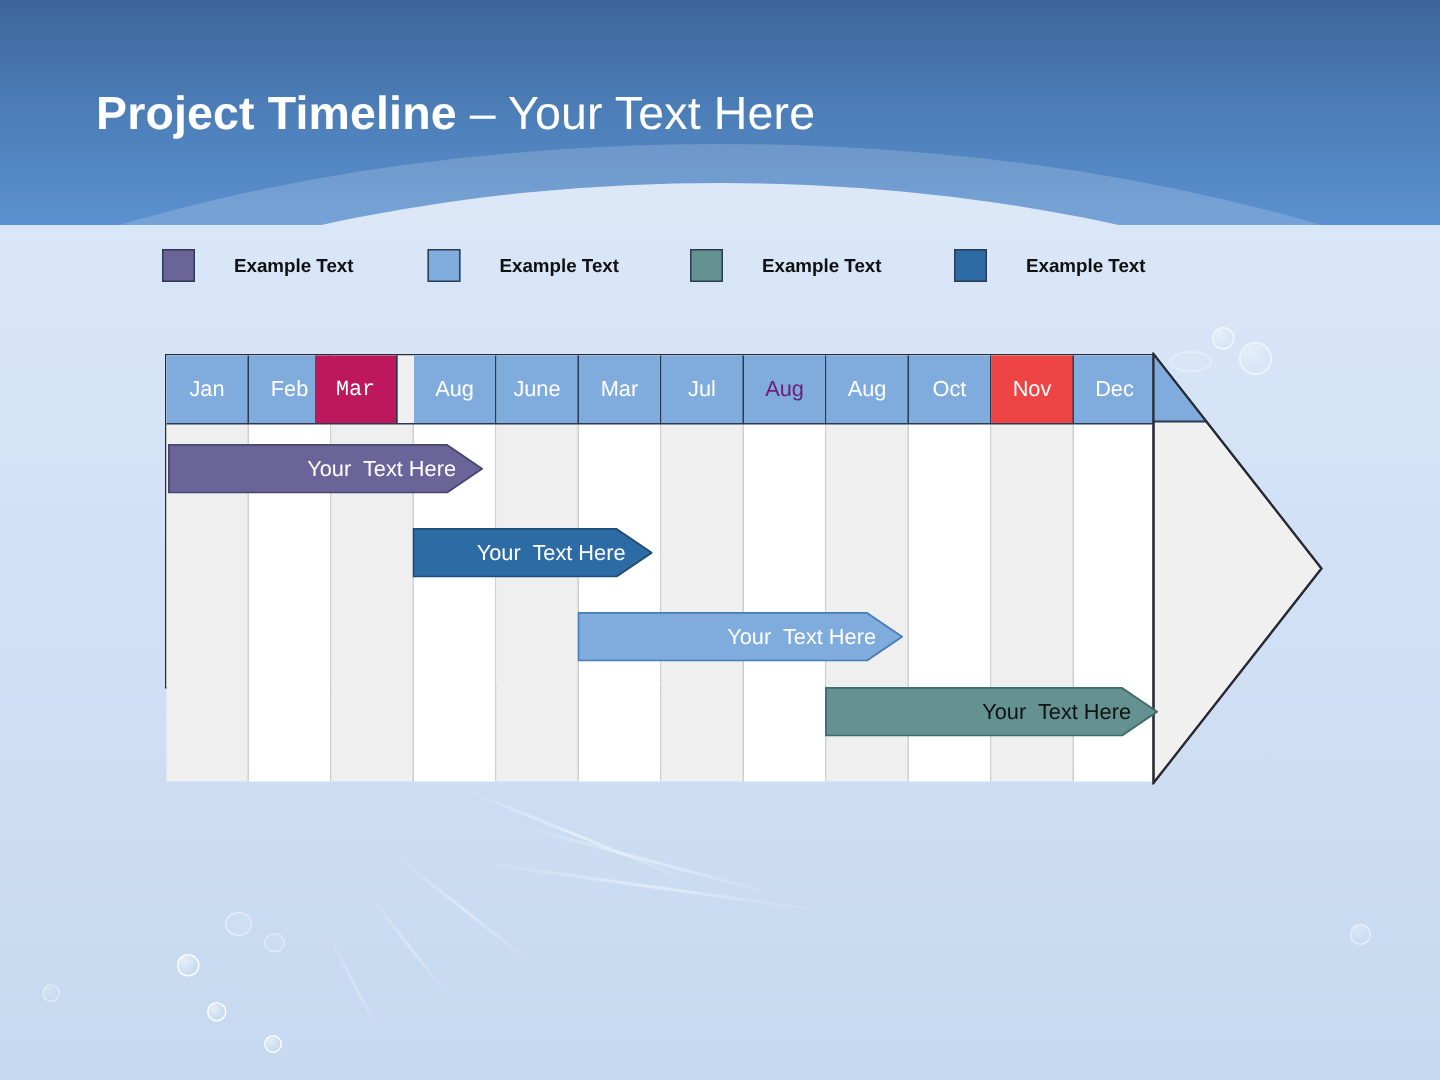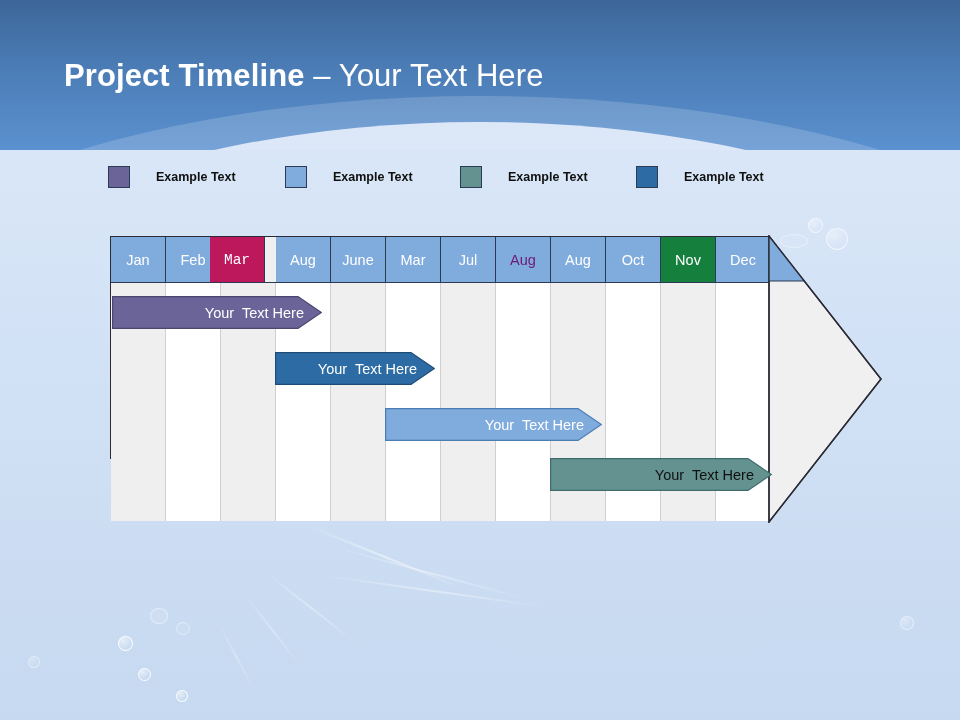--- a/index.html
+++ b/index.html
@@ -265,21 +265,21 @@
         <div class="month-head" style="left: 0px; background: rgb(127, 171, 221); color: rgb(255, 255, 255);">Jan</div>
         <div class="month-head" style="left: 55px; background: rgb(127, 171, 221); color: rgb(255, 255, 255);">Feb</div>
         <div class="month-head" style="left: 99px; background: #be185d; color: rgb(255, 255, 255); font-family: Liberation Mono, monospace;">Mar</div>
         <div class="month-head" style="left: 165px; background: rgb(127, 171, 221); color: rgb(255, 255, 255);">Aug</div>
         <div class="month-head" style="left: 220px; background: rgb(127, 171, 221); color: rgb(255, 255, 255);">June</div>
         <div class="month-head" style="left: 275px; background: rgb(127, 171, 221); color: rgb(255, 255, 255);">Mar</div>
         <div class="month-head" style="left: 330px; background: rgb(127, 171, 221); color: rgb(255, 255, 255);">Jul</div>
         <div class="month-head" style="left: 385px; background: rgb(127, 171, 221); color: #701a75;">Aug</div>
         <div class="month-head" style="left: 440px; background: rgb(127, 171, 221); color: rgb(255, 255, 255);">Aug</div>
         <div class="month-head" style="left: 495px; background: rgb(127, 171, 221); color: rgb(255, 255, 255);">Oct</div>
-        <div class="month-head" style="left: 550px; background: #15803d; color: rgb(255, 255, 255);">Nov</div>
+        <div class="month-head" style="left: 550px; background: #ef4444; color: rgb(255, 255, 255);">Nov</div>
         <div class="month-head" style="left: 605px; background: rgb(127, 171, 221); color: rgb(255, 255, 255);">Dec</div>
       </div>
     <div id="head-underline"></div>
   </div>
 
   <svg id="frame-arrow" viewBox="0 0 114 288">
     <polygon points="1,1 1,287 113,144" fill="#f0f0f0" stroke="#2b2b35" stroke-width="1.4"></polygon>
     <path d="M1,1 L1,46 L36,46 Z" fill="#7fabdd" stroke="none"></path>
     <path d="M1,46 L36,46" stroke="#2b3a52" stroke-width="1.2"></path>
     <polygon points="1,1 1,287 113,144" fill="none" stroke="#2b2b35" stroke-width="1.4"></polygon>

